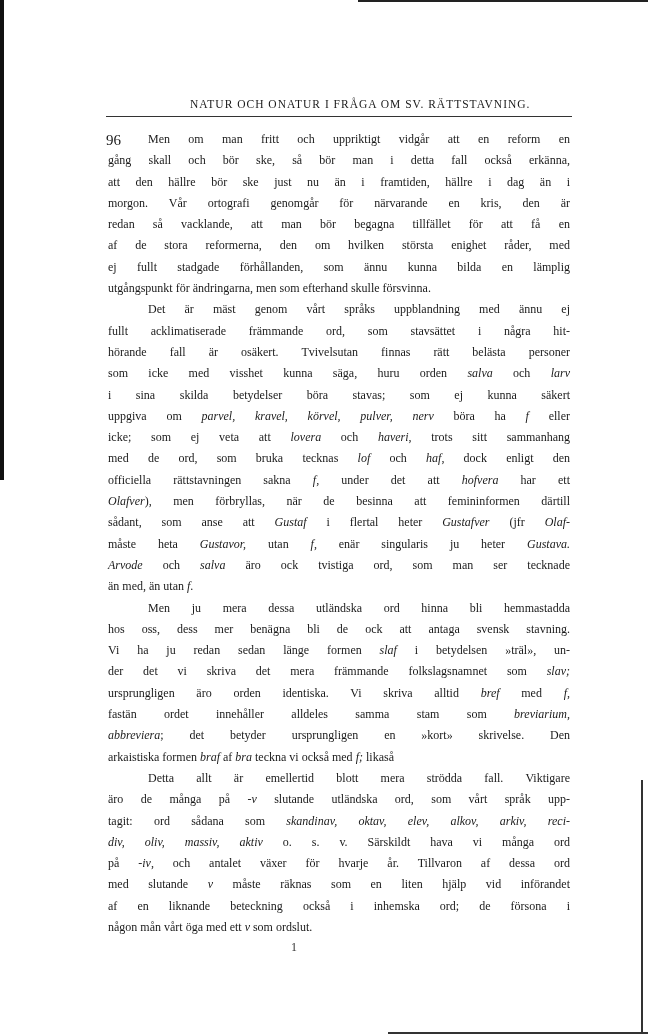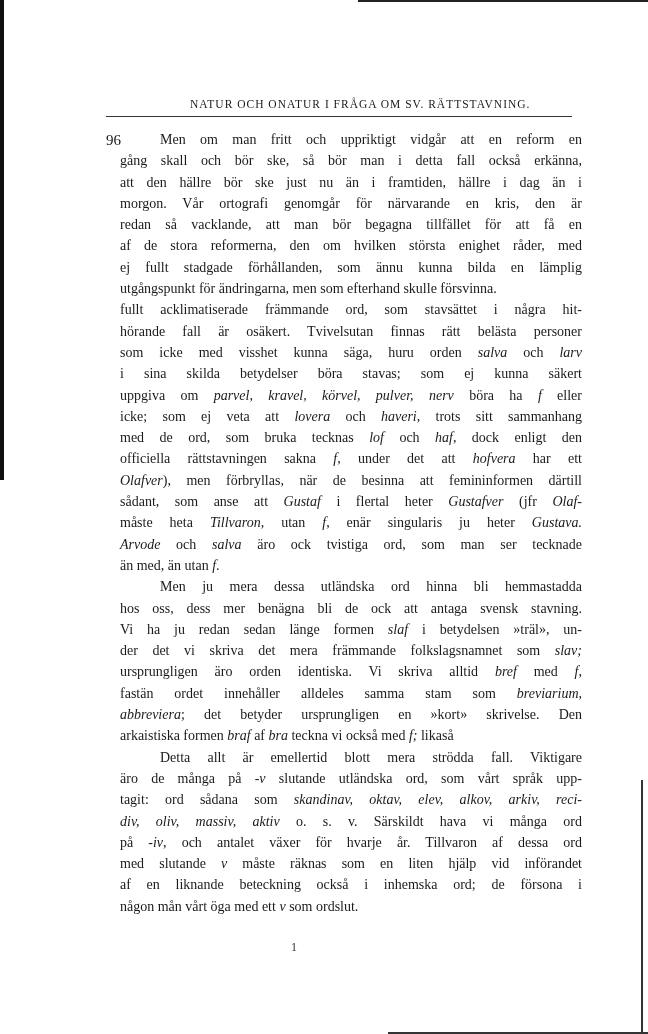--- a/index.html
+++ b/index.html
@@ -9,22 +9,22 @@
   .edge-left { position: absolute; left: 0; top: 0; width: 4px; height: 480px; background: #111; }
   .edge-top-right { position: absolute; right: 0; top: 0; width: 290px; height: 2px; background: #222; }
   .edge-right { position: absolute; right: 5px; top: 780px; width: 2px; height: 254px; background: #333; }
   .edge-bottom-right { position: absolute; right: 0; bottom: 0; width: 260px; height: 2px; background: #333; }
 
   .header { position: absolute; left: 106px; top: 96px; width: 466px; height: 20px;
             border-bottom: 1px solid #333; font-family: "Liberation Serif", "DejaVu Serif", serif; color: #1a1a1a; }
   .page-num { position: absolute; left: 0; top: 0; font-size: 15px; margin-top: 36px; }
   .running-title { position: absolute; left: 40px; top: 2px; font-size: 11.5px; letter-spacing: 1px; font-variant: small-caps; text-transform: uppercase; margin-left: 44px; }
 
-  .body-text { position: absolute; left: 120px; top: 129px; width: 462px;
-               font-family: "Liberation Serif", "DejaVu Serif", serif; font-size: 14px; line-height: 21.3px;
+  .body-text { position: absolute; left: 108px; top: 129px; width: 462px;
+               font-family: "Liberation Serif", "DejaVu Serif", serif; font-size: 12px; line-height: 21.3px;
                color: #1a1a1a; text-align: justify; }
   .line { display: block; white-space: nowrap; text-align-last: justify; text-align: justify; }
   .line.last { text-align-last: left; }
   .indent { padding-left: 40px; }
   em { font-style: italic; }
 
   .footer-mark { position: absolute; left: 291px; top: 940px; font-family: "Liberation Serif", serif; font-size: 12px; color: #333; }
 </style>
 </head>
 <body>
@@ -45,31 +45,32 @@
         <span class="line indent"><span>Men om man fritt och uppriktigt vidgår att en reform en</span></span>
         <span class="line"><span>gång skall och bör ske, så bör man i detta fall också erkänna,</span></span>
         <span class="line"><span>att den hällre bör ske just nu än i framtiden, hällre i dag än i</span></span>
         <span class="line"><span>morgon.  Vår ortografi genomgår för närvarande en kris, den är</span></span>
         <span class="line"><span>redan så vacklande, att man bör begagna tillfället för att få en</span></span>
         <span class="line"><span>af de stora reformerna, den om hvilken största enighet råder, med</span></span>
         <span class="line"><span>ej fullt stadgade förhållanden, som ännu kunna bilda en lämplig</span></span>
         <span class="line last"><span>utgångspunkt för ändringarna, men som efterhand skulle försvinna.</span></span>
       </div>
       <div>
+        <span class="line indent"><span>Det är mäst genom vårt språks uppblandning med ännu ej</span></span>
         <span class="line"><span>fullt acklimatiserade främmande ord, som stavsättet i några hit-</span></span>
         <span class="line"><span>hörande fall är osäkert.  Tvivelsutan finnas rätt belästa personer</span></span>
         <span class="line"><span>som icke med visshet kunna säga, huru orden </span><em>salva</em><span> och </span><em>larv</em></span>
         <span class="line"><span>i sina skilda betydelser böra stavas; som ej kunna säkert</span></span>
         <span class="line"><span>uppgiva om </span><em>parvel, kravel, körvel, pulver, nerv</em><span> böra ha </span><em>f</em><span> eller</span></span>
         <span class="line"><span>icke; som ej veta att </span><em>lovera</em><span> och </span><em>haveri</em><span>, trots sitt sammanhang</span></span>
         <span class="line"><span>med de ord, som bruka tecknas </span><em>lof</em><span> och </span><em>haf</em><span>, dock enligt den</span></span>
         <span class="line"><span>officiella rättstavningen sakna </span><em>f</em><span>, under det att </span><em>hofvera</em><span> har ett</span></span>
         <span class="line"><em>Olafver</em><span>), men förbryllas, när de besinna att femininformen därtill</span></span>
         <span class="line"><span>sådant, som anse att </span><em>Gustaf</em><span> i flertal heter </span><em>Gustafver</em><span> (jfr </span><em>Olaf-</em></span>
-        <span class="line"><span>måste heta </span><em>Tillvaron,</em><span> utan </span><em>f</em><span>, enär singularis ju heter </span><em>Gustava.</em></span>
+        <span class="line"><span>måste heta </span><em>Gustavor,</em><span> utan </span><em>f</em><span>, enär singularis ju heter </span><em>Gustava.</em></span>
         <span class="line"><em>Arvode</em><span> och </span><em>salva</em><span> äro ock tvistiga ord, som man ser tecknade</span></span>
         <span class="line last"><span>än med, än utan </span><em>f</em><span>.</span></span>
       </div>
       <div>
         <span class="line indent"><span>Men ju mera dessa utländska ord hinna bli hemmastadda</span></span>
         <span class="line"><span>hos oss, dess mer benägna bli de ock att antaga svensk stavning.</span></span>
         <span class="line"><span>Vi ha ju redan sedan länge formen </span><em>slaf</em><span> i betydelsen »träl», un-</span></span>
         <span class="line"><span>der det vi skriva det mera främmande folkslagsnamnet som </span><em>slav;</em></span>
         <span class="line"><span>ursprungligen äro orden identiska.  Vi skriva alltid </span><em>bref</em><span> med </span><em>f</em><span>,</span></span>
         <span class="line"><span>fastän ordet innehåller alldeles samma stam som </span><em>breviarium,</em></span>

